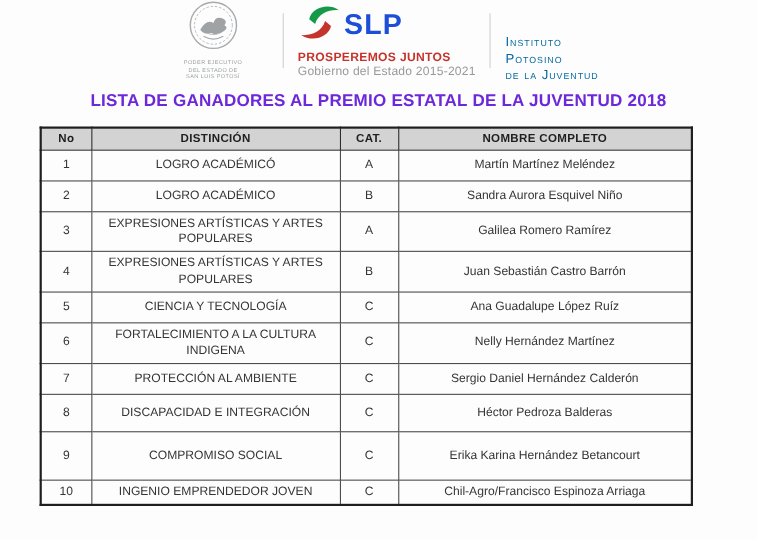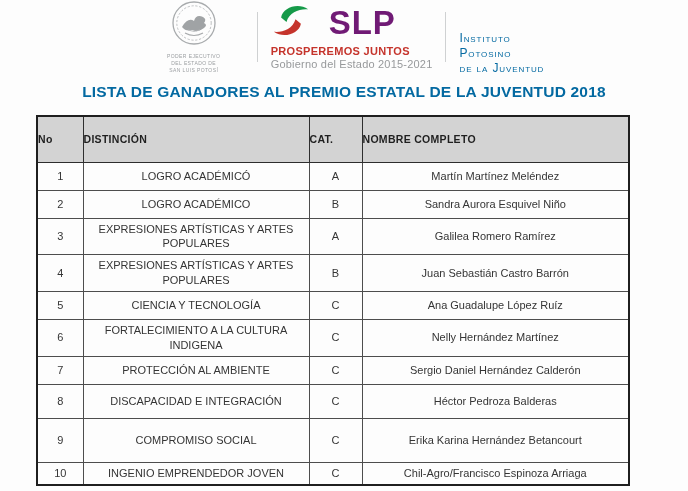--- a/index.html
+++ b/index.html
@@ -20,47 +20,47 @@
   .seal-block { display: flex; flex-direction: column; align-items: center; width: 100px; }
   .seal-caption {
     font-size: 5px; line-height: 1.35; color: #9b9ea1; text-align: center;
     letter-spacing: .4px; text-transform: uppercase; margin-top: -2px;
   }
   .vdivider { width: 1px; height: 50px; background: #cfd1d2; }
 
   .slp-block { display: flex; flex-direction: column; align-items: flex-start; }
   .slp-row { display: flex; align-items: center; gap: 2px; }
   .slp-acronym {
-    font-size: 33px; font-weight: bold; color: #701a75;
-    line-height: .9; letter-spacing: 1px; margin-left: 16px;
+    font-size: 26px; font-weight: bold; color: #1d4ed8;
+    line-height: .9; letter-spacing: 1px;
   }
   .slp-slogan { font-weight: bold; font-size: 11px; letter-spacing: .3px; margin-top: 2px; text-align: center; }
   .slp-subtitle { font-size: 11px; color: #97999b; margin-top: 1px; letter-spacing: .2px; }
 
   .institute {
     font-variant: small-caps; font-size: 12px; line-height: 1.25;
     color: #0369a1; letter-spacing: .9px; margin-top: 33px;
   }
 
   
   .doc-title {
-    text-align: center; font-weight: bold; font-size: 15.5px; color: #0369a1;
+    text-align: center; font-weight: bold; font-size: 15.5px; color: #6d28d9;
     letter-spacing: .2px; margin-top: 17px; margin-bottom: 14px;
   }
 
   
   table.winners {
     border-collapse: collapse; table-layout: fixed;
     width: 592px; margin-left: 36px;
     border: 2px solid #1f1f1f;
   }
   table.winners th {
     background: #d3d3d3; border: 1px solid #2e2e2e;
     font-size: 10.5px; font-weight: bold; color: #1f1f1f;
-    height: 46px; letter-spacing: .3px; text-align: left;
+    height: 20px; letter-spacing: .3px; text-align: center;
   }
   table.winners td {
     border: 1px solid #4d4d4d; font-size: 11px; color: #353535;
     text-align: center; vertical-align: middle;
     padding: 3px 8px; line-height: 1.35;
   }
   col.c-no { width: 46px; }
   col.c-dist { width: 226px; }
   col.c-cat { width: 53px; }
   col.c-nom { width: 267px; }

